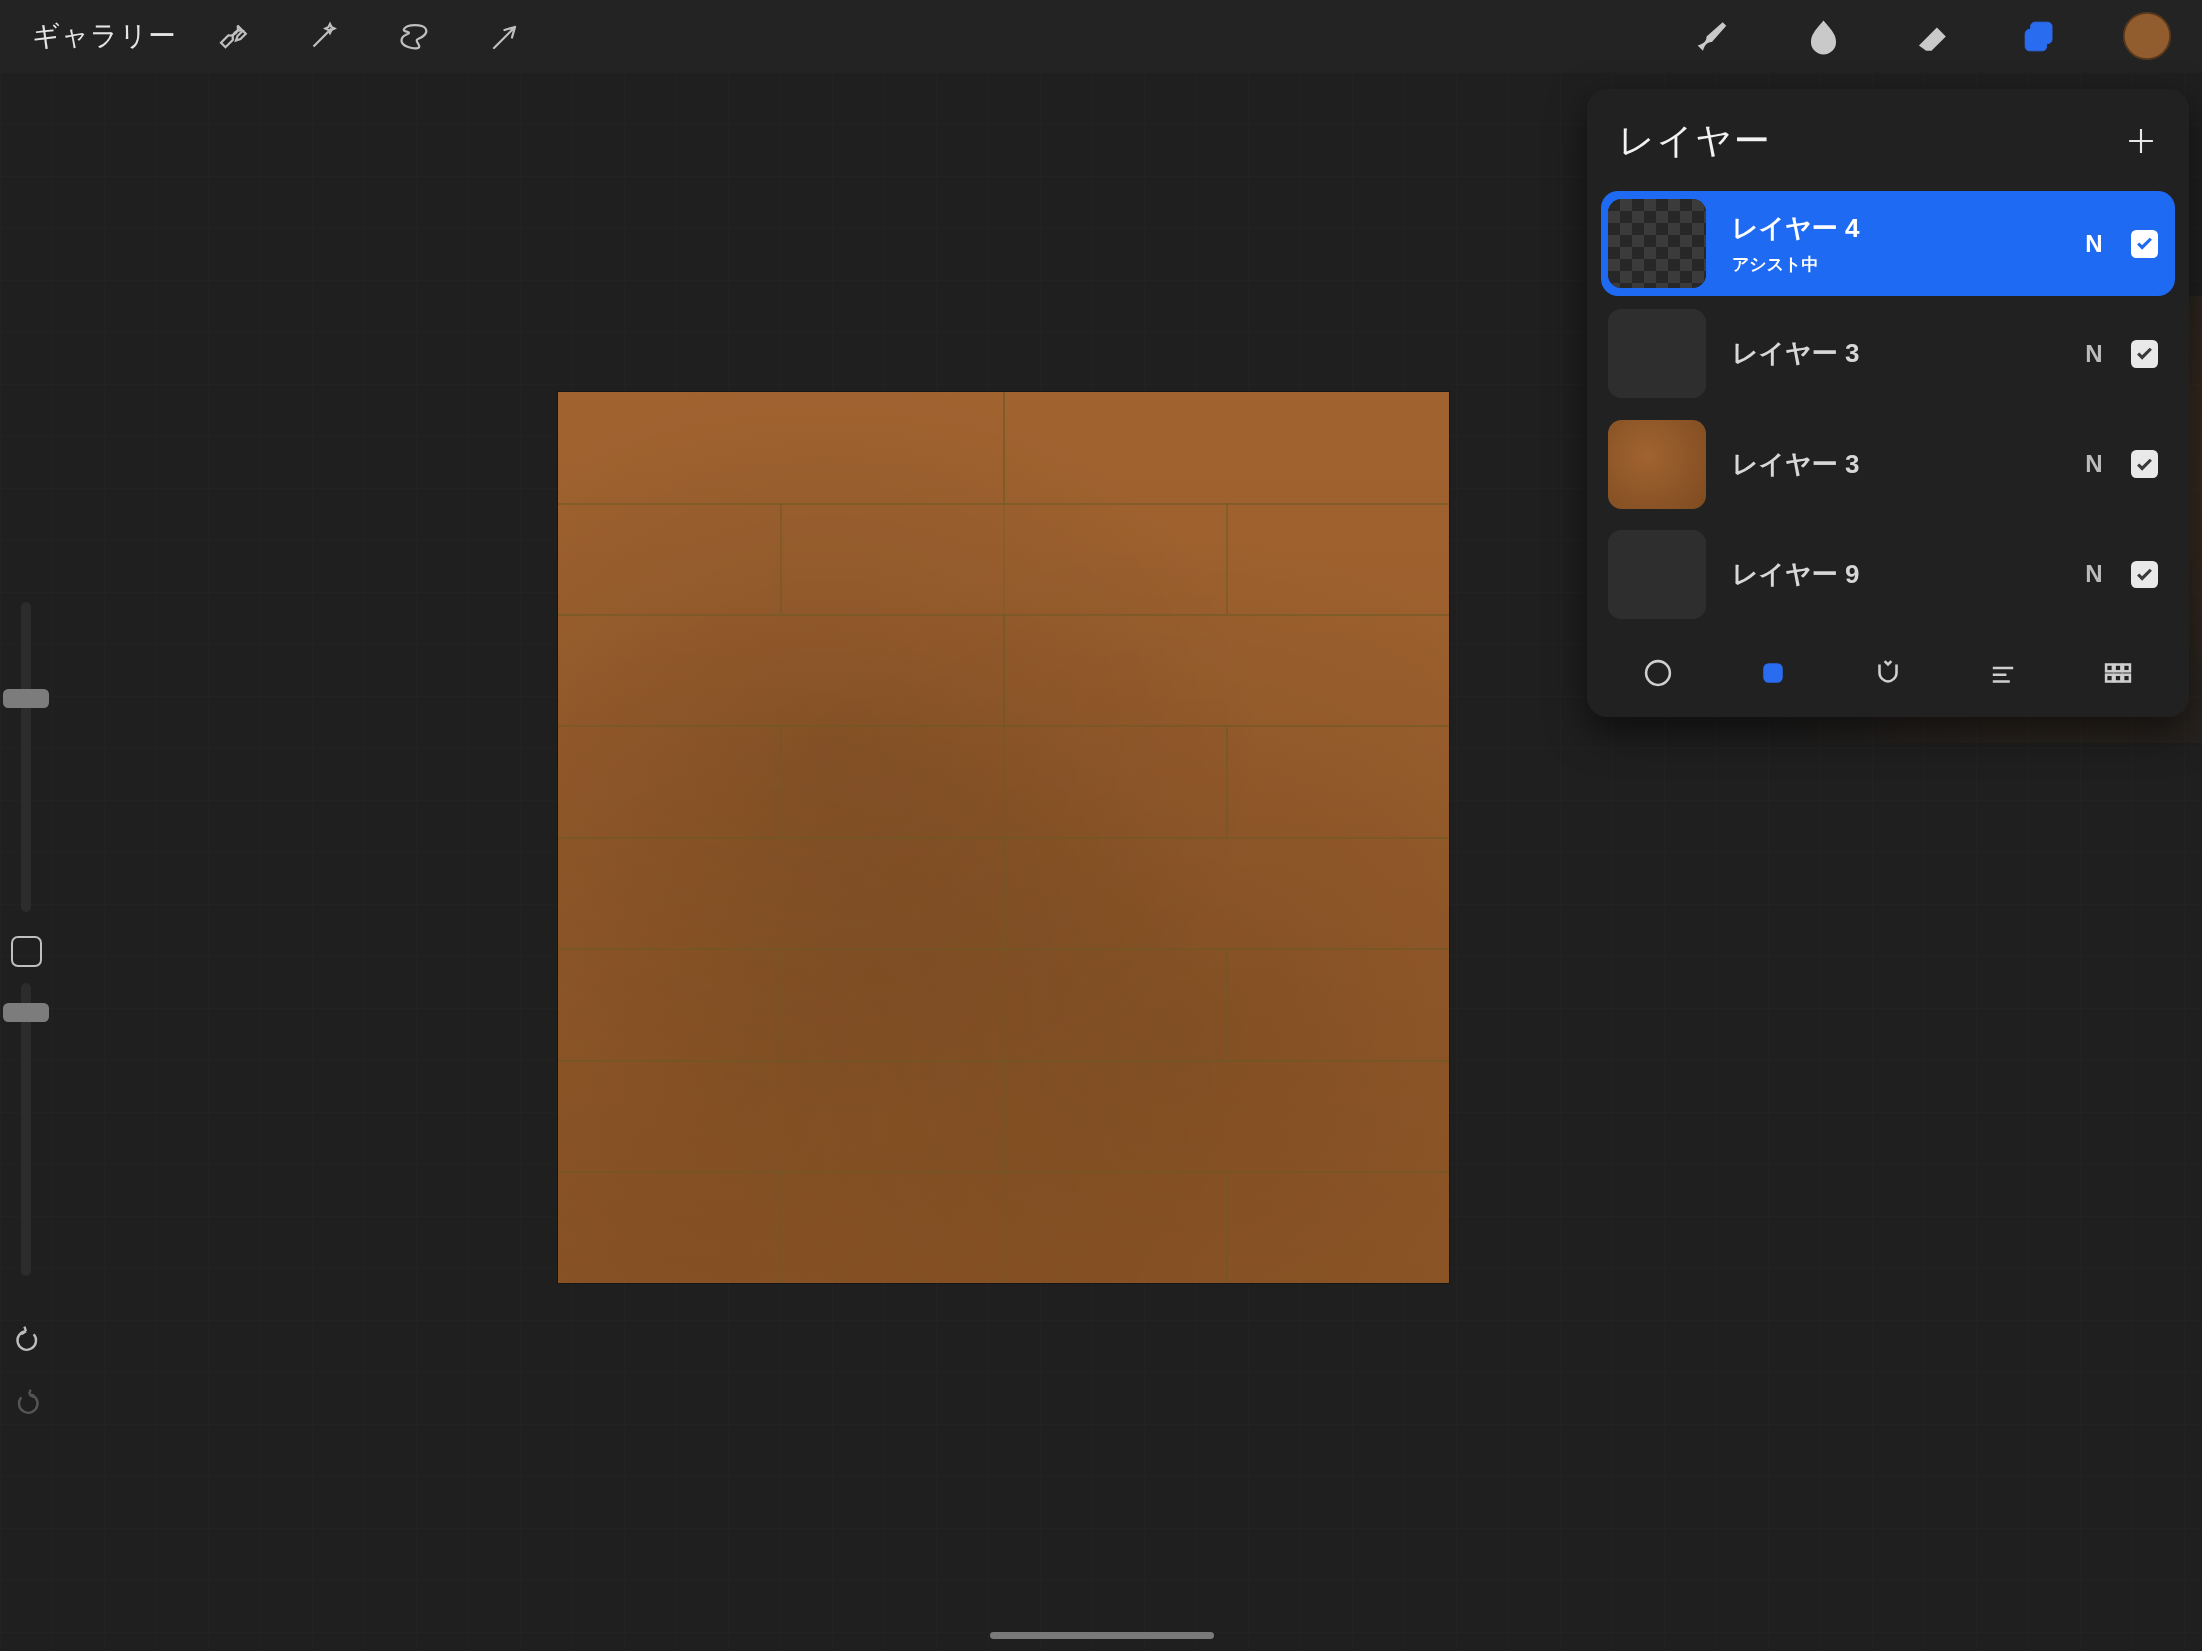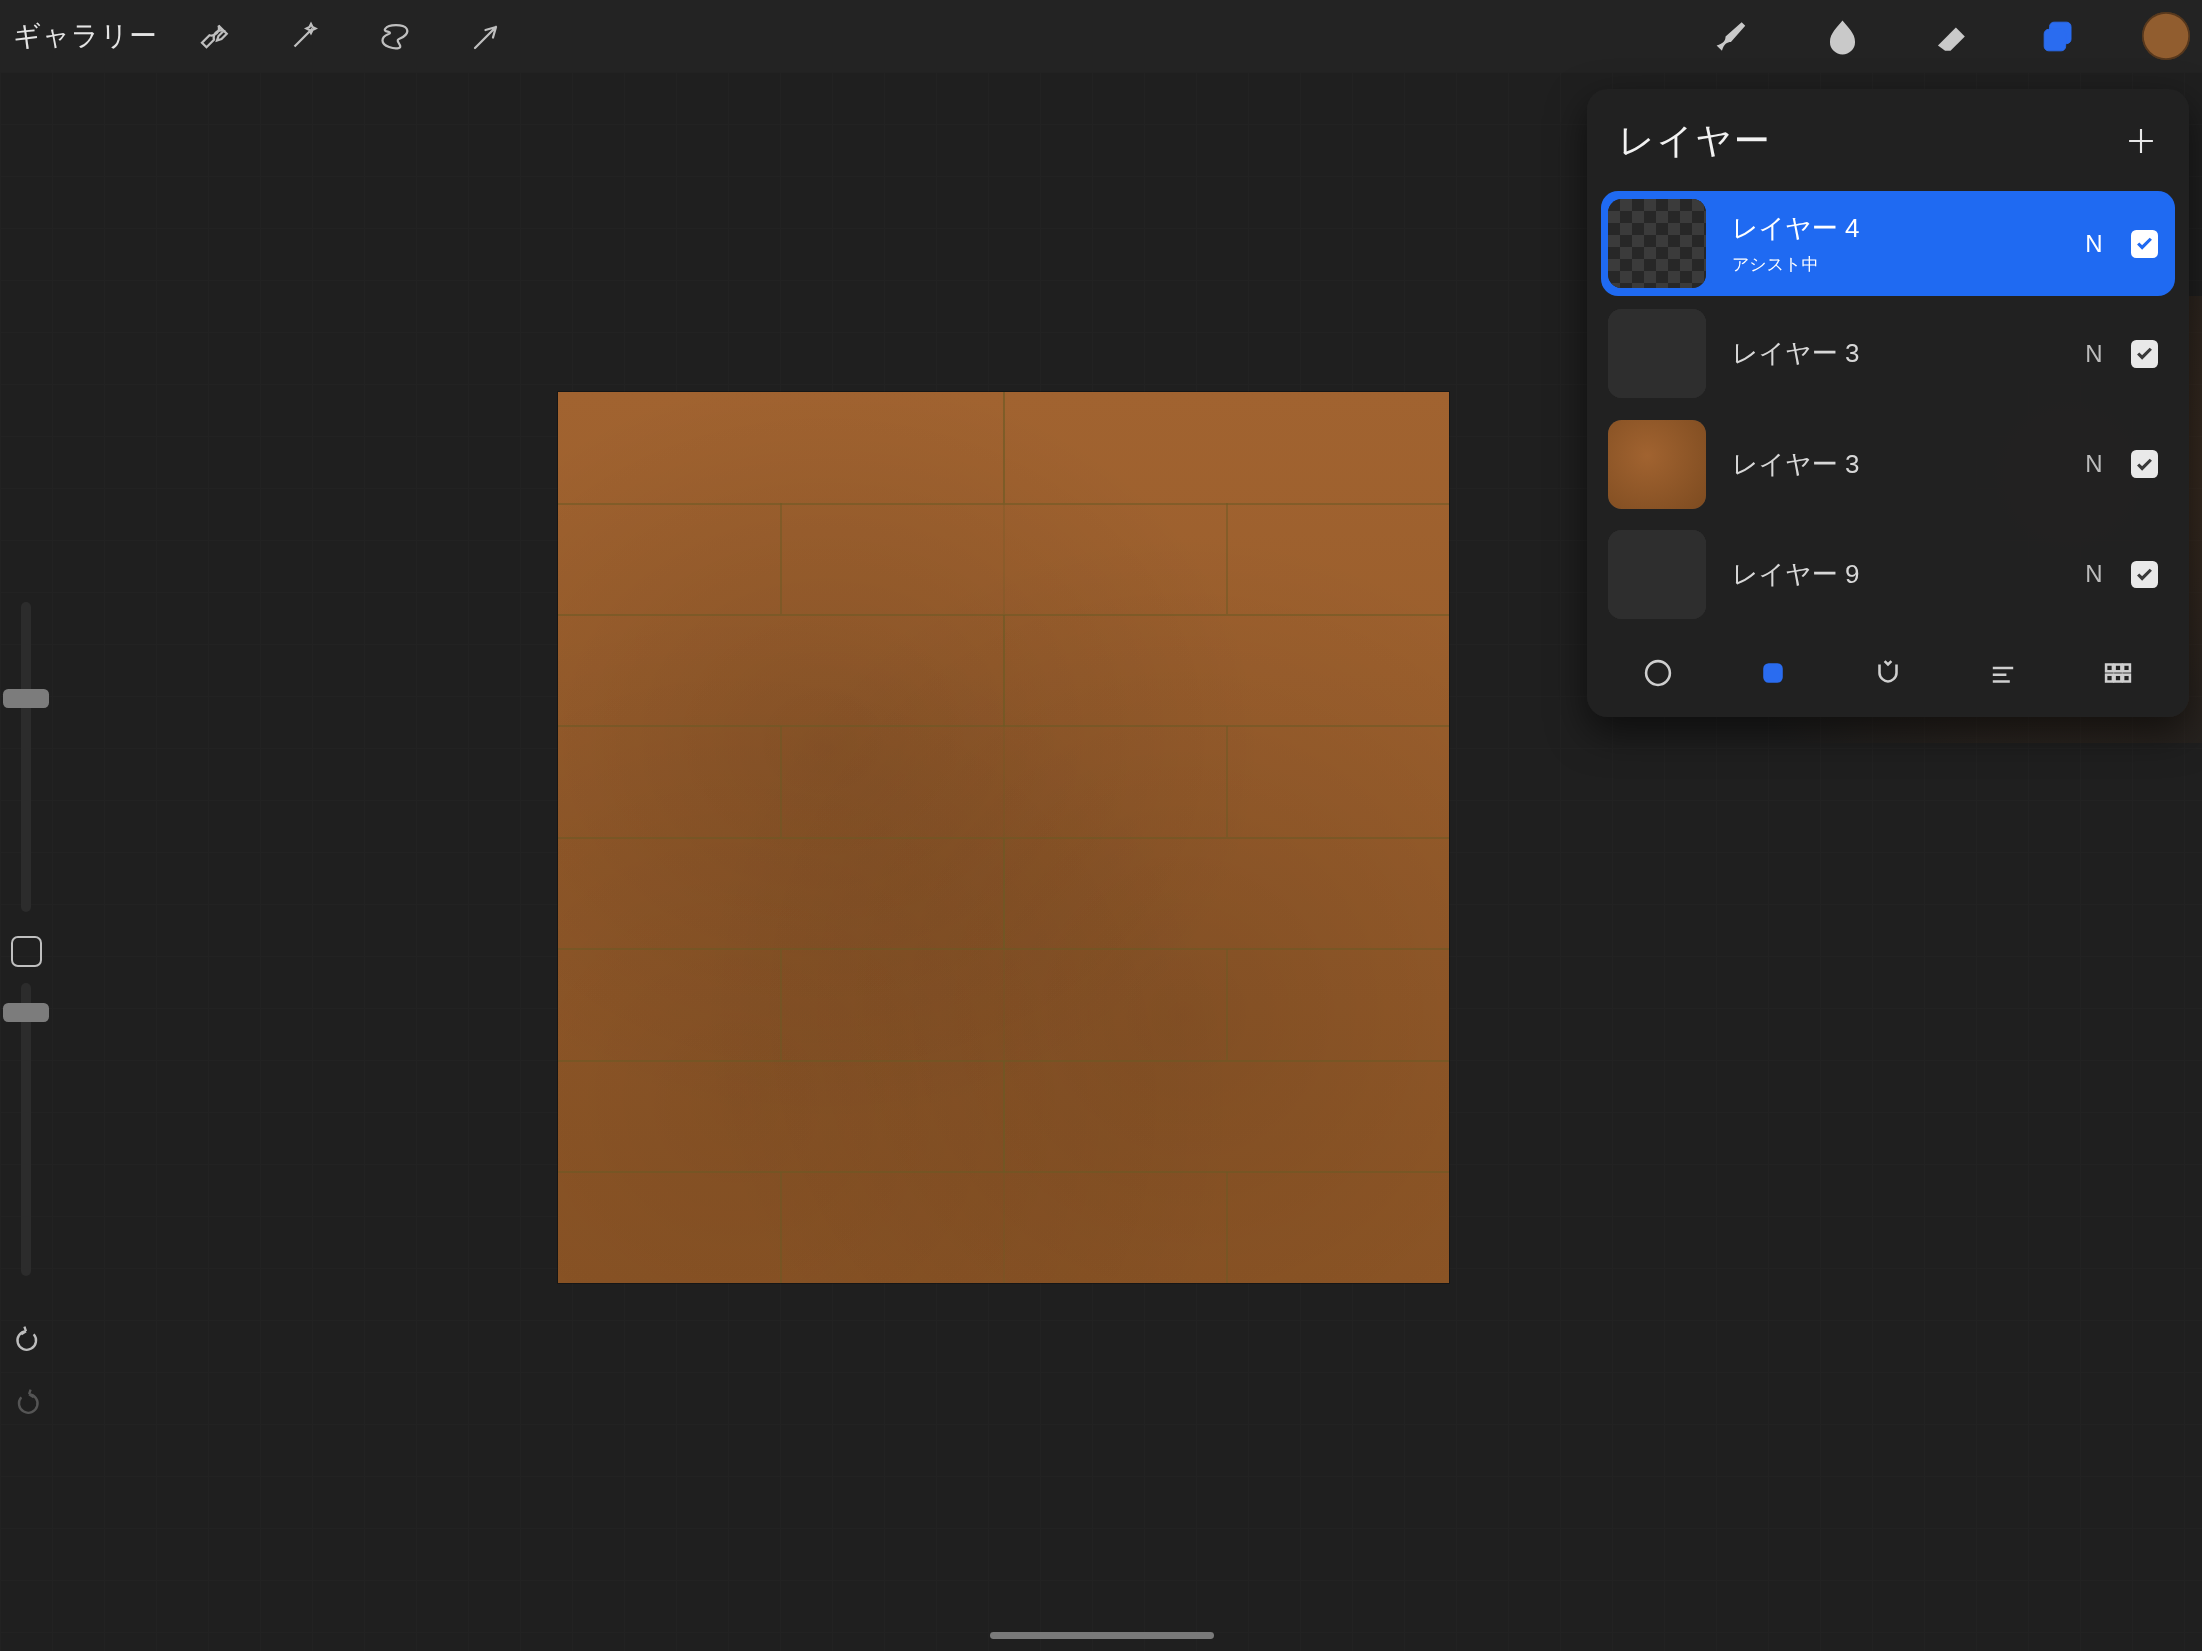--- a/index.html
+++ b/index.html
@@ -12,21 +12,21 @@
   }
 
   
   .topbar {
     position: absolute;
     top: 0; left: 0; right: 0;
     height: 72px;
     background: #232323;
     display: flex;
     align-items: center;
-    padding: 0 13px;
+    padding: 0 32px;
     z-index: 20;
   }
   .gallery-label {
     font-size: 27.5px;
     color: #e4e4e4;
     font-weight: 400;
     letter-spacing: 0.9px;
     margin-right: 34px;
   }
   .top-icon {
@@ -149,20 +149,21 @@
   .add-layer svg { width:34px; height:34px; }
   .add-layer svg * { stroke:#e8e8e8; stroke-width:2.5; }
 
   .layer-row {
     display:flex; align-items:center;
     height: 105px;
     margin: 5.2px 13.8px;
     border-radius: 17px;
     padding: 0 17px 0 0;
     cursor:pointer;
+    font-weight:bold;
   }
   .layer-row.selected {
     background: #1f6af2;
   }
   .layer-row.selected .layer-name,
   .layer-row.selected .layer-sub,
   .layer-row.selected .blend-letter { color:#fff; }
   .layer-thumb {
     width: 98px; height: 89px;
     border-radius: 13.8px;

